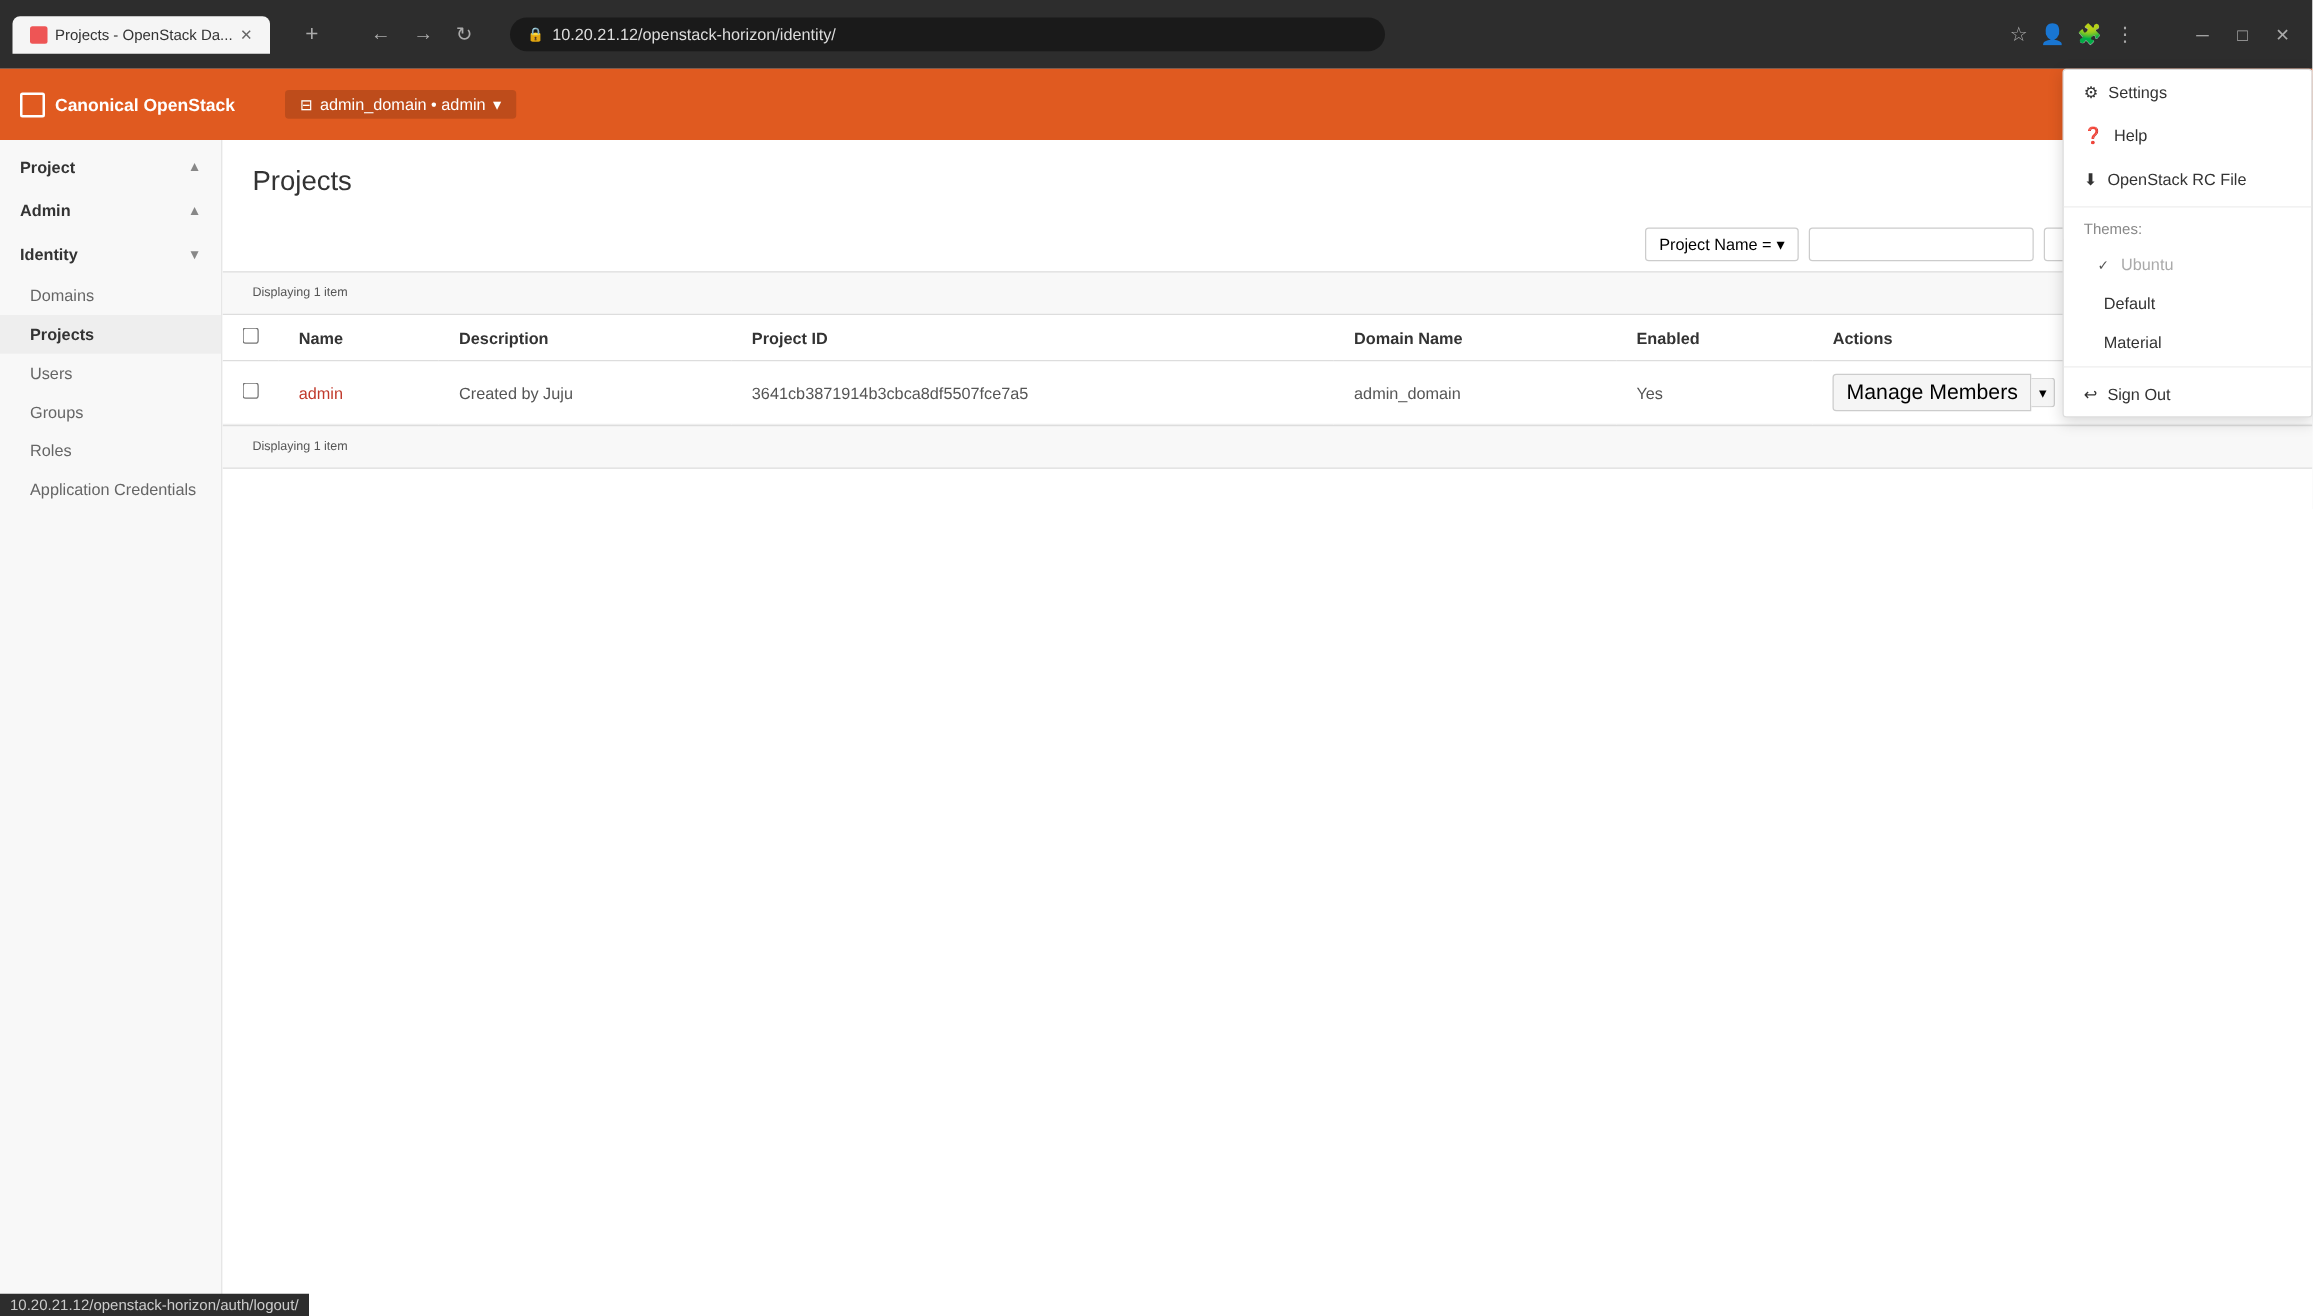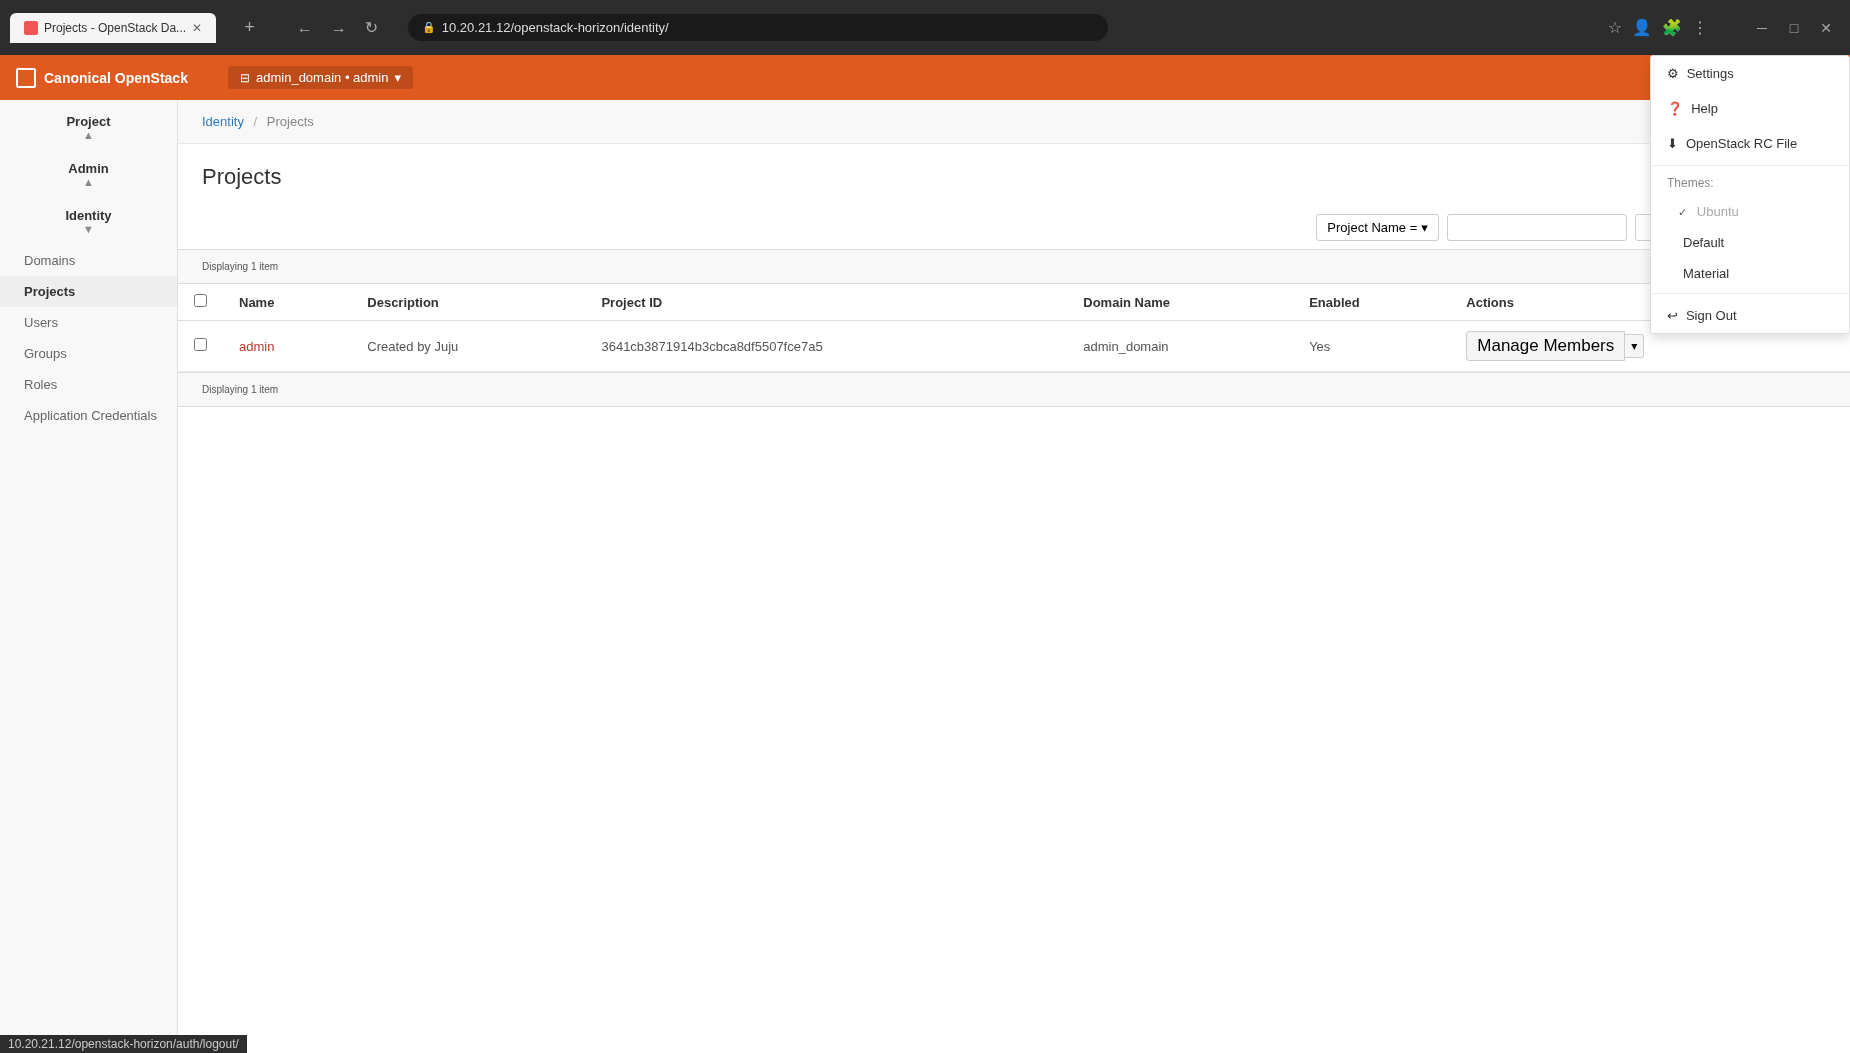--- a/index.html
+++ b/index.html
@@ -13,34 +13,34 @@
     .browser-new-tab { color: #aaa; font-size: 18px; cursor: pointer; padding: 4px; }
     .browser-nav { display: flex; align-items: center; gap: 6px; margin-left: 8px; }
     .nav-btn { color: #aaa; font-size: 16px; cursor: pointer; padding: 4px 6px; }
     .address-bar { background: #1a1a1a; border-radius: 20px; flex: 1; max-width: 700px; padding: 6px 14px; display: flex; align-items: center; gap: 6px; color: #ddd; font-size: 13px; }
     .address-icon { color: #aaa; font-size: 11px; }
     .browser-actions { margin-left: auto; display: flex; gap: 10px; color: #aaa; font-size: 16px; }
     .browser-win-controls { display: flex; gap: 4px; margin-left: 16px; }
     .win-btn { width: 28px; height: 28px; border-radius: 4px; display: flex; align-items: center; justify-content: center; color: #aaa; font-size: 14px; cursor: pointer; }
 
     
-    .top-bar { background: #e05a20; height: 45px; display: flex; align-items: center; padding: 0 16px; color: white; font-size: 14px; }
+    .top-bar { background: #e05a20; height: 57px; display: flex; align-items: center; padding: 0 16px; color: white; font-size: 14px; }
     .top-bar-brand { display: flex; align-items: center; gap: 8px; font-weight: bold; }
     .brand-icon { width: 20px; height: 20px; border: 2px solid white; border-radius: 2px; display: inline-block; }
     .top-bar-domain { margin-left: 40px; display: flex; align-items: center; gap: 6px; background: rgba(0,0,0,0.15); padding: 4px 12px; border-radius: 3px; font-size: 13px; }
     .monitor-icon { font-size: 12px; }
     .top-bar-right { margin-left: auto; display: flex; align-items: center; gap: 6px; cursor: pointer; }
 
     
     .layout { display: flex; height: calc(1053px - 55px - 45px); }
 
     
     .sidebar { width: 178px; background: #f8f8f8; border-right: 1px solid #e0e0e0; flex-shrink: 0; padding-top: 4px; }
     .sidebar-section { margin-bottom: 0; }
-    .sidebar-section-header { padding: 10px 16px; font-size: 13px; font-weight: bold; color: #333; display: flex; align-items: center; justify-content: space-between; cursor: pointer; flex-direction: column; }
+    .sidebar-section-header { padding: 10px 16px; font-size: 13px; font-weight: bold; color: #333; display: flex; align-items: center; justify-content: space-between; cursor: pointer; }
     .sidebar-item { padding: 8px 16px 8px 24px; font-size: 13px; color: #666; cursor: pointer; }
     .sidebar-item.active { color: #333; font-weight: bold; background: #eee; }
     .chevron { font-size: 11px; color: #888; }
 
     
     .main-content { flex: 1; background: white; overflow-y: auto; }
     .breadcrumb { padding: 14px 24px; font-size: 13px; color: #666; border-bottom: 1px solid #e8e8e8; background: #f8f8f8; }
     .breadcrumb a { color: #337ab7; text-decoration: none; }
     .breadcrumb-sep { margin: 0 6px; color: #aaa; }
     .breadcrumb-current { color: #888; }
@@ -162,25 +162,20 @@
         <span>Roles</span>
       </div>
       <div class="sidebar-item">
         <span>Application Credentials</span>
       </div>
     </div>
   </div>
 
   <div class="main-content">
 
-    <div class="breadcrumb">
-      <a>Identity</a>
-      <span class="breadcrumb-sep">/</span>
-      <span class="breadcrumb-current">Projects</span>
-    </div>
 
     <div class="page-header">
       <h1 class="page-title">Projects</h1>
     </div>
 
     <div class="toolbar">
       <div class="filter-select">
         <span>Project Name =</span>
         <span>▾</span>
       </div>

